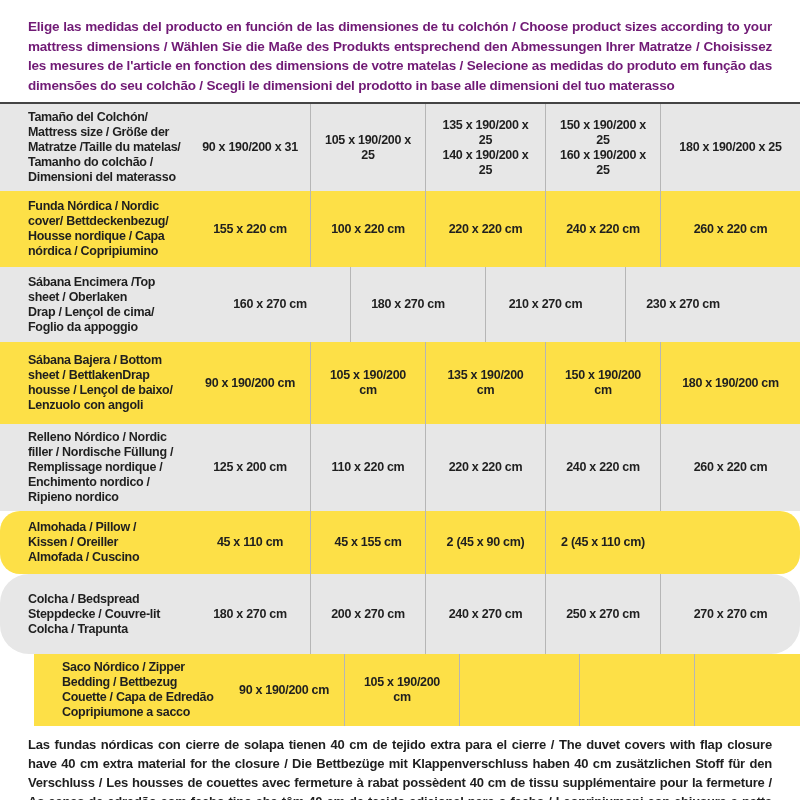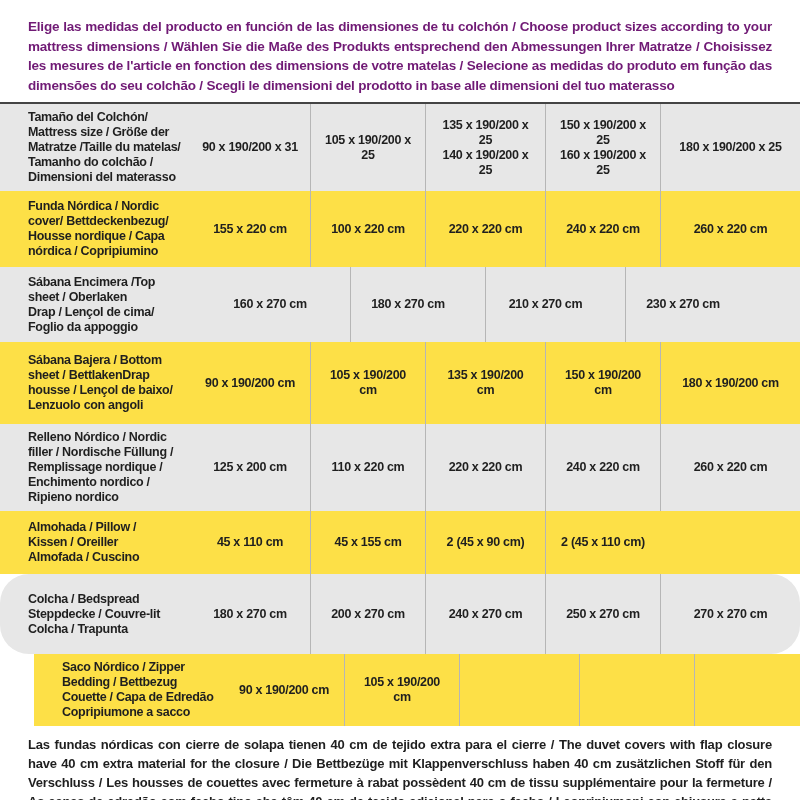--- a/index.html
+++ b/index.html
@@ -38,21 +38,21 @@
     background: #fde047;
   }
   .row.stripe {
     background: #e7e7e7;
   }
   .row:nth-child(1) { min-height: 84px; }
   .row:nth-child(2) { min-height: 76px; }
   .row:nth-child(3) { min-height: 75px; gap: 20px; }
   .row:nth-child(4) { min-height: 82px; }
   .row:nth-child(5) { min-height: 83px; }
-  .row:nth-child(6) { min-height: 63px; }
+  .row:nth-child(6) { min-height: 63px; border-radius: 20px; }
   .row:nth-child(7) { min-height: 80px; border-radius: 29px; }
   .row:nth-child(8) { min-height: 72px; margin-left: 34px; }
   .cell {
     white-space: pre-line;
     font-weight: 700;
     font-size: 12.5px;
     line-height: 15px;
     letter-spacing: -0.3px;
     align-self: center;
     box-sizing: border-box;

